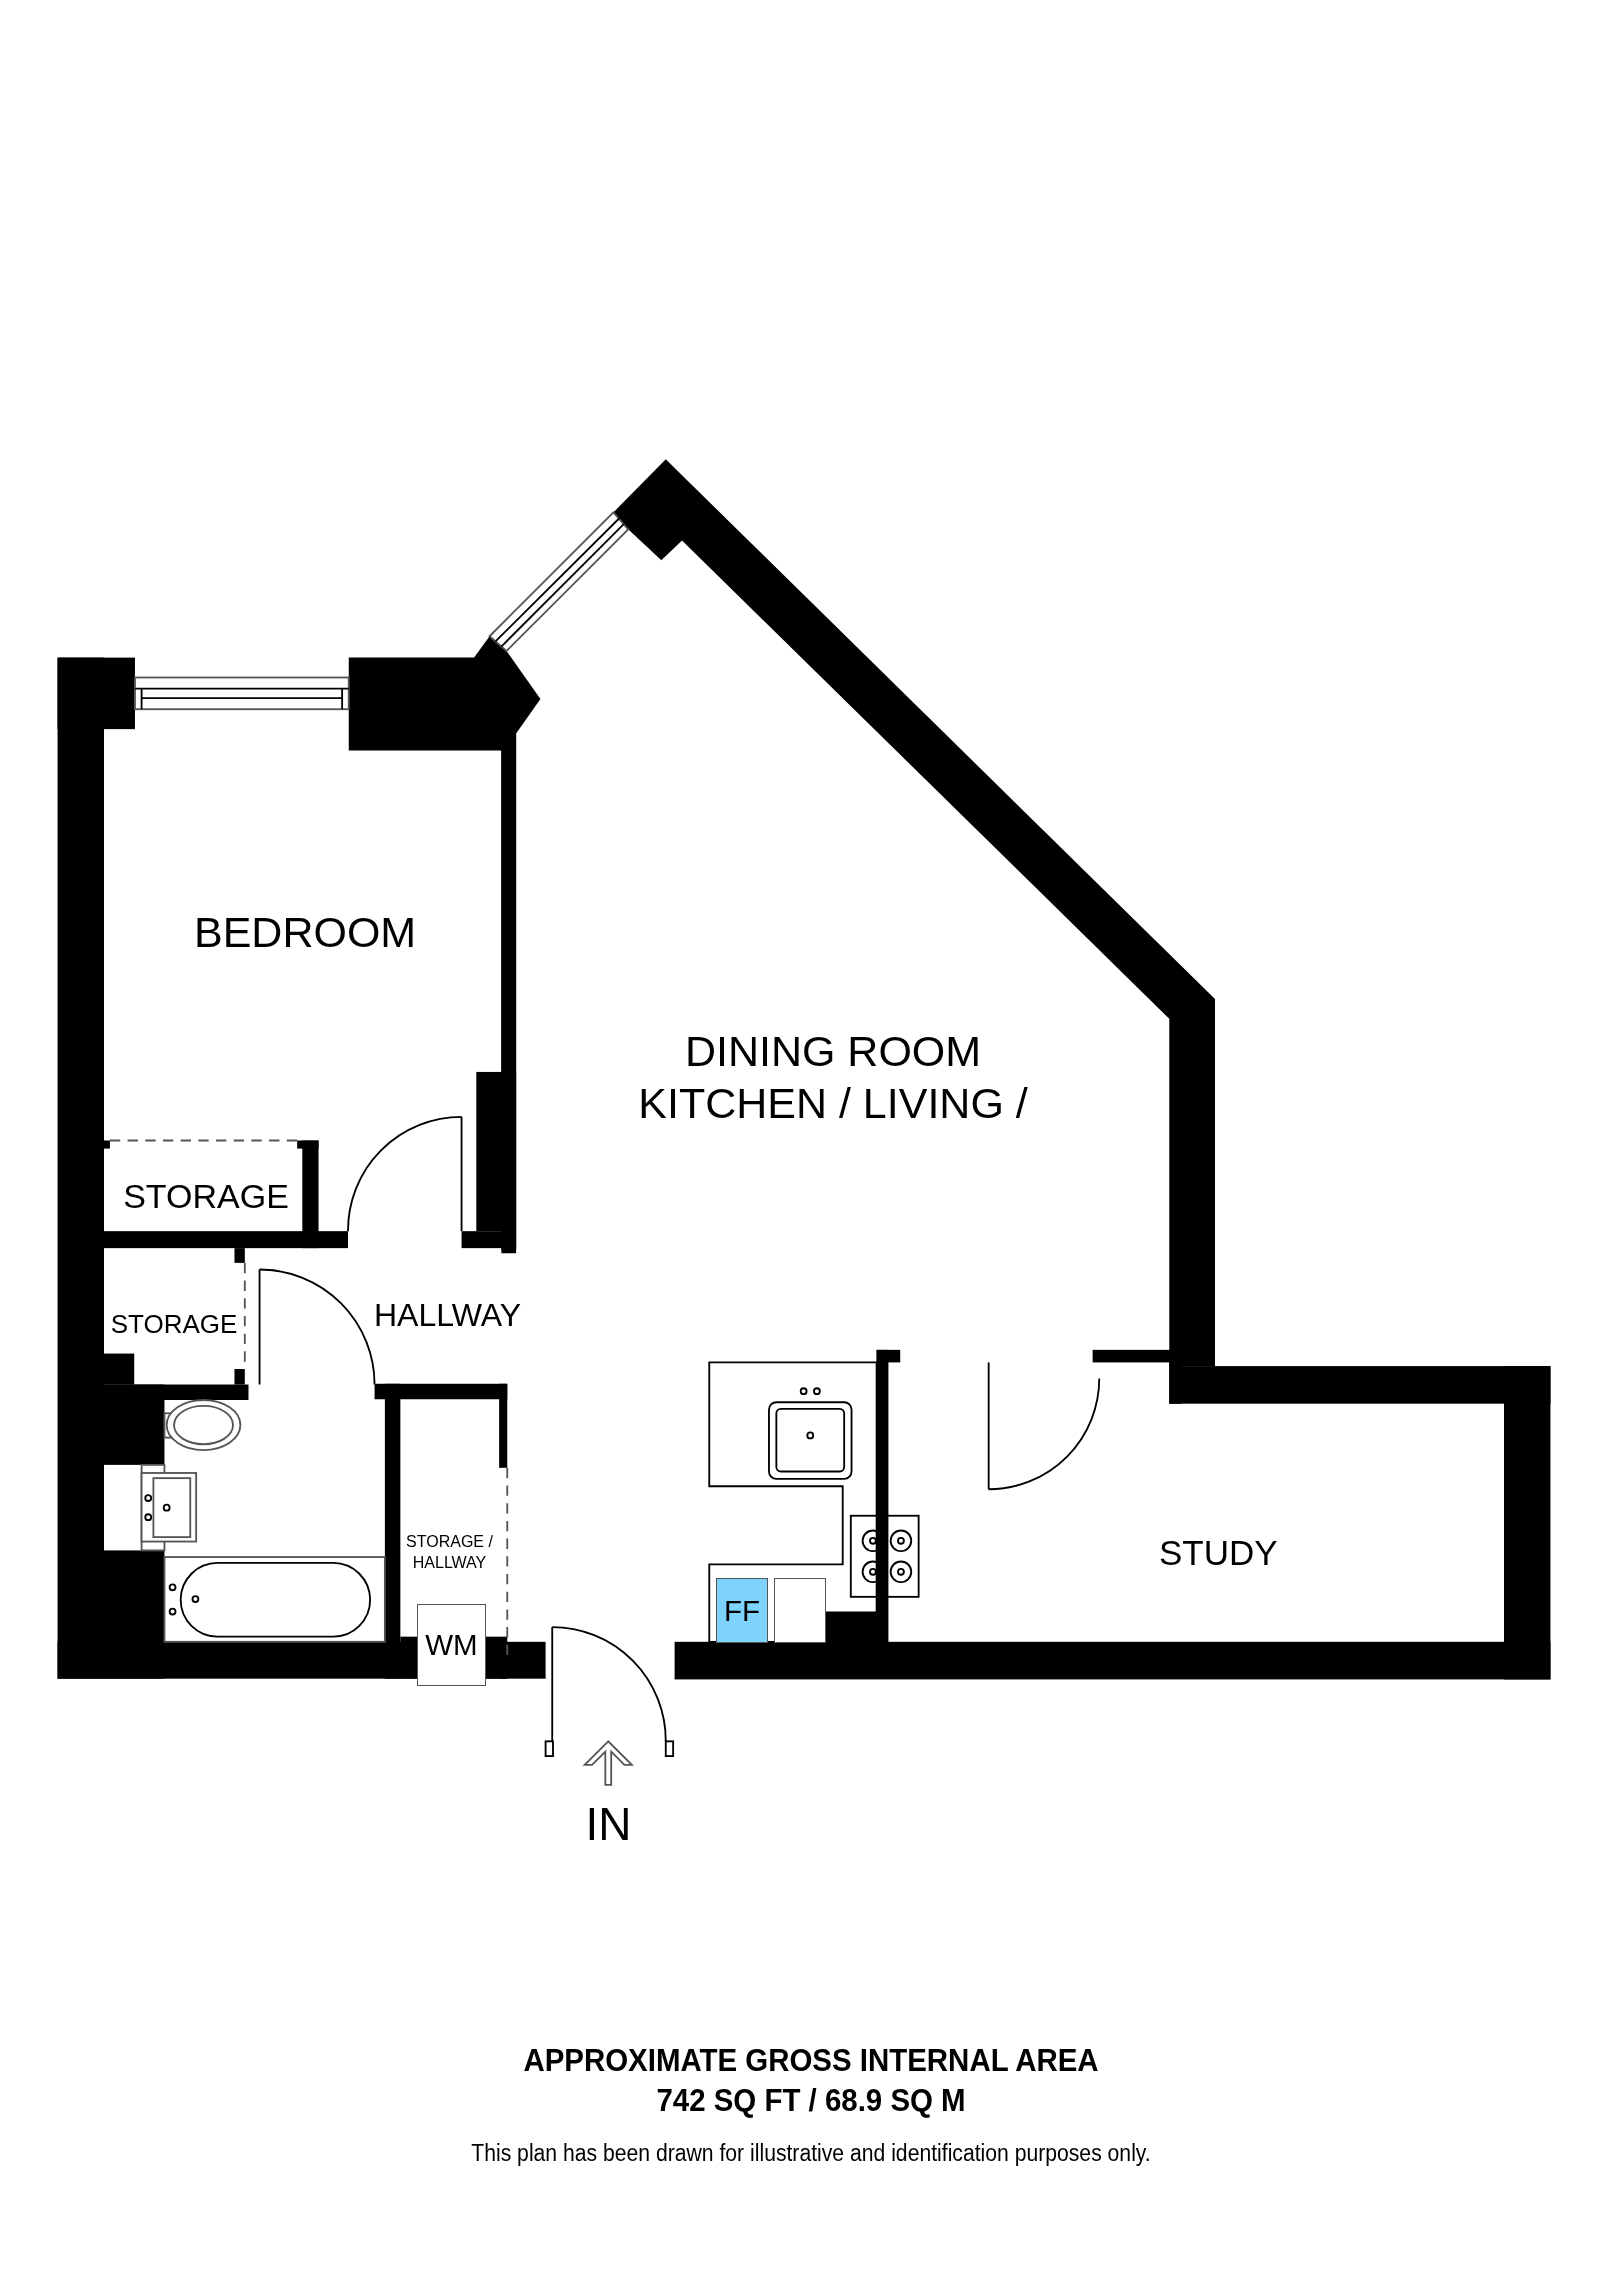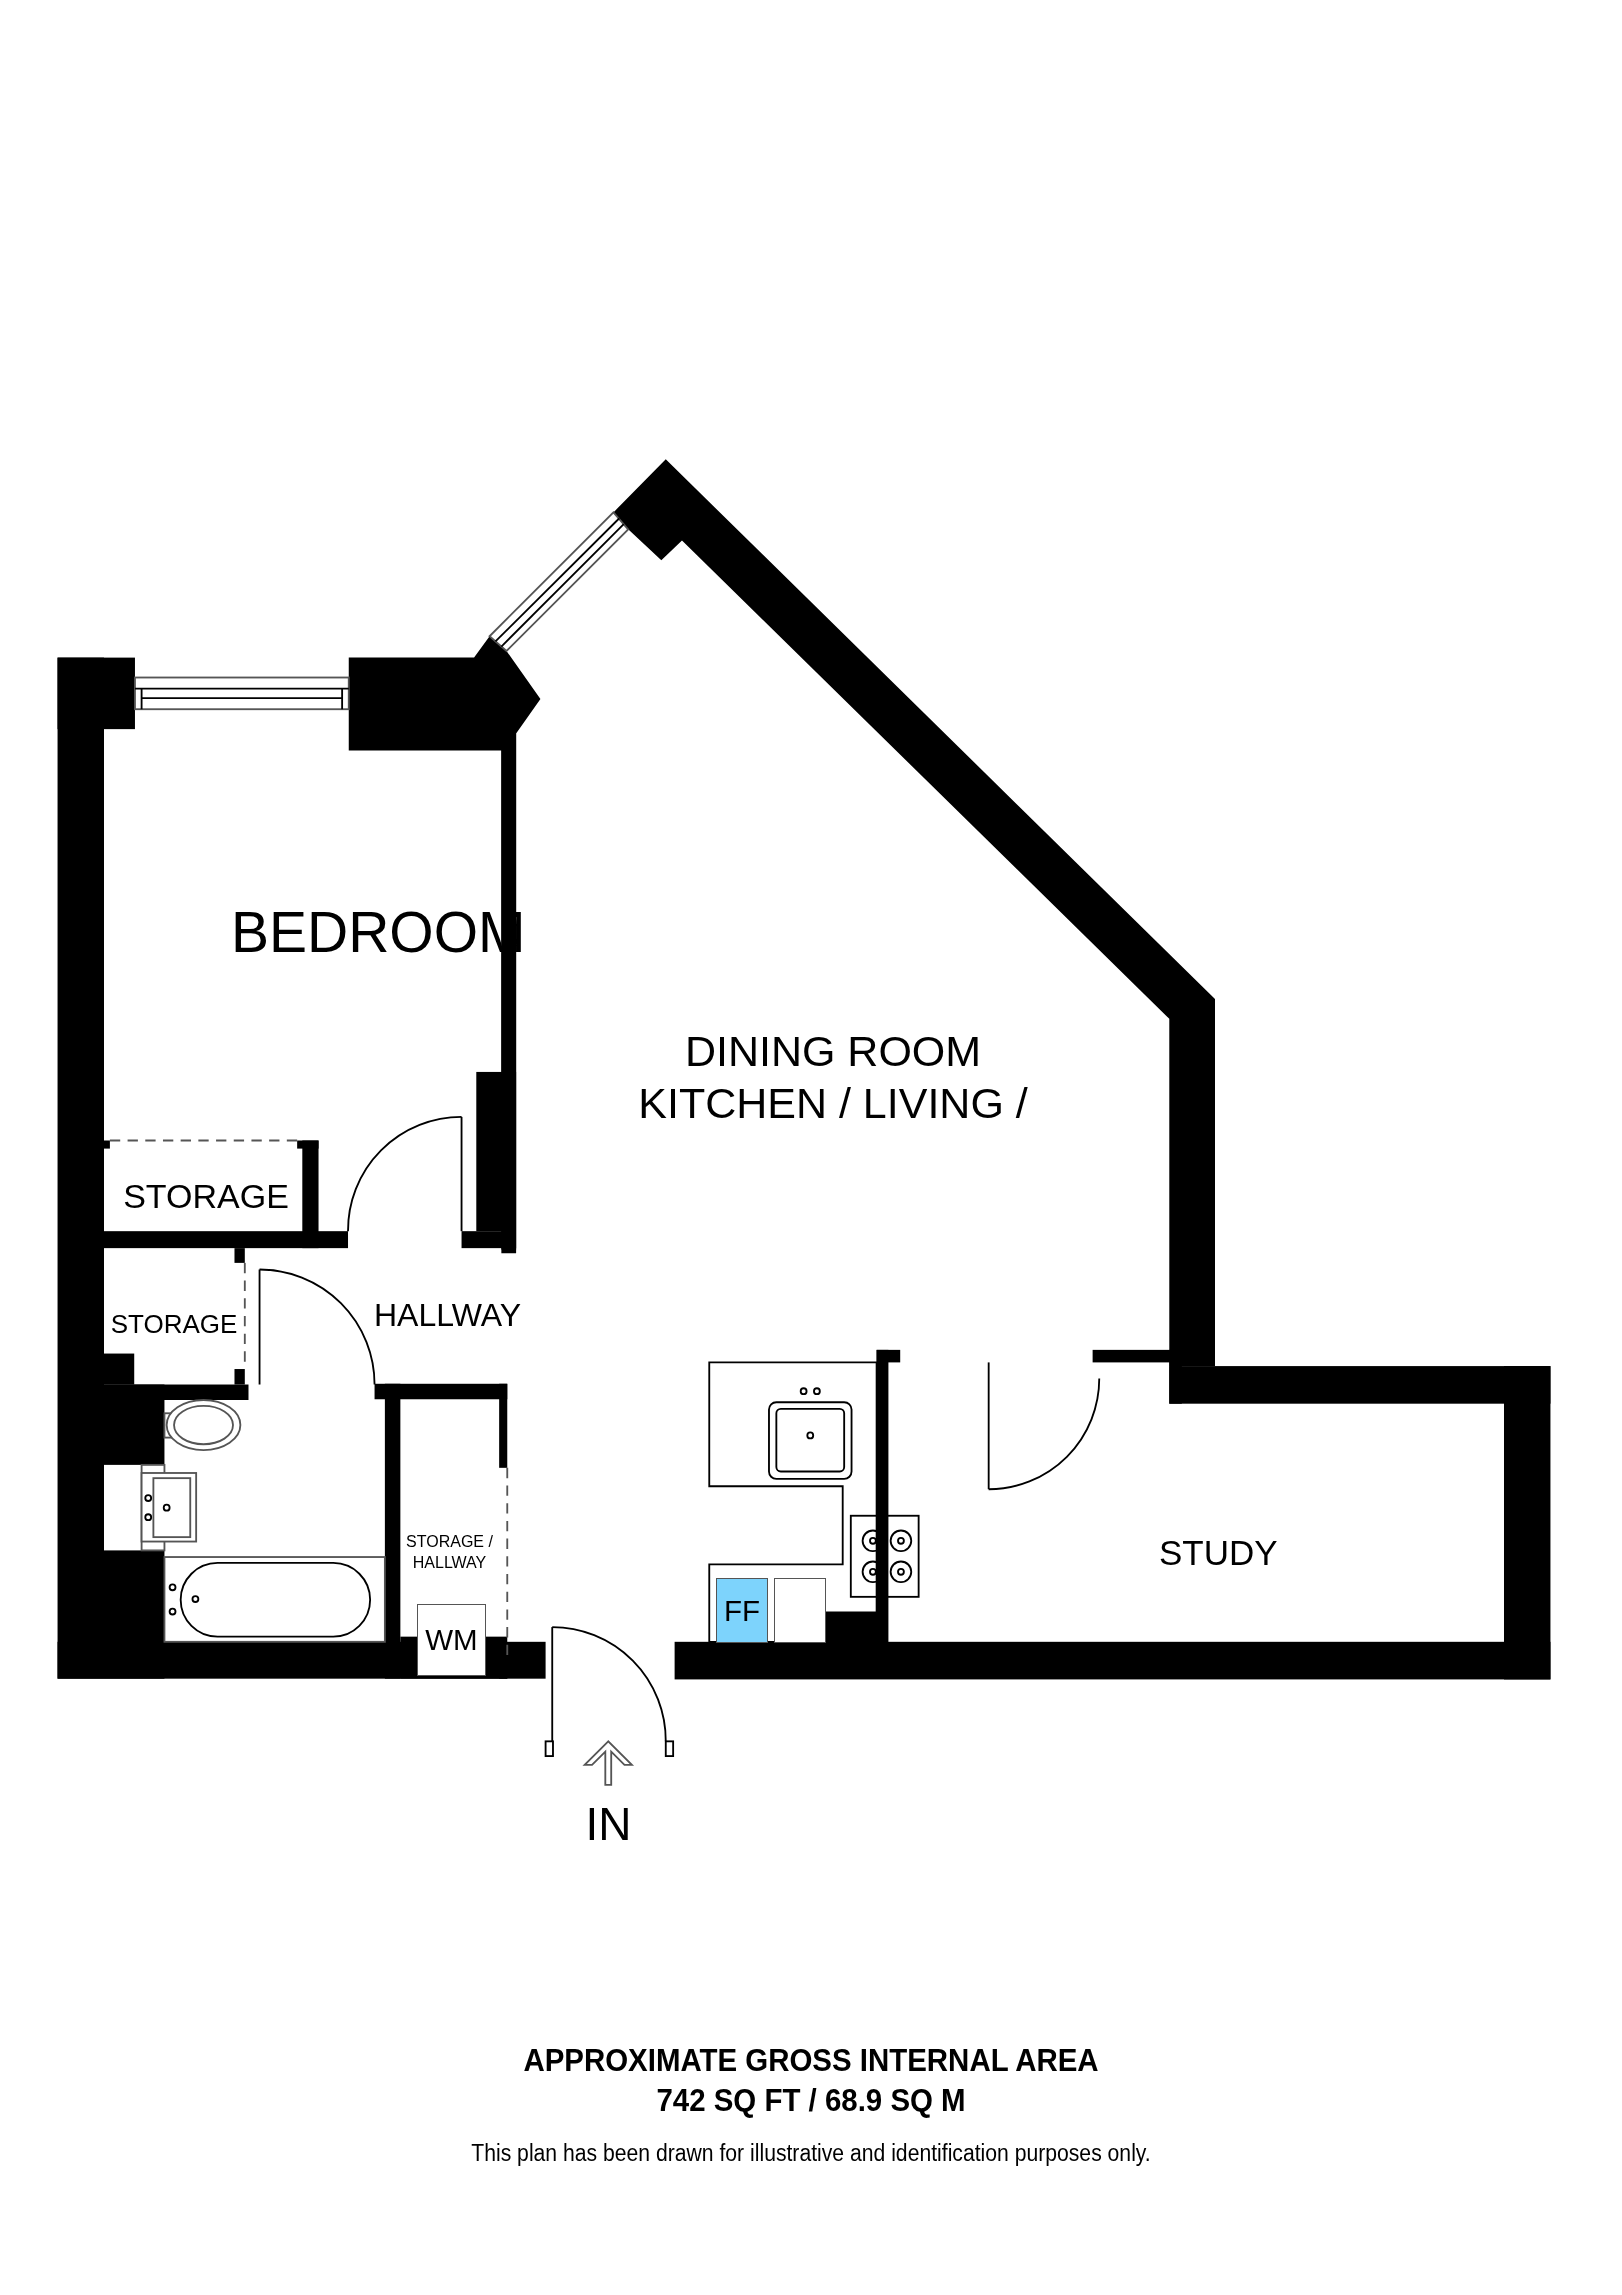--- a/index.html
+++ b/index.html
@@ -159,29 +159,29 @@
     <circle class="thin" cx="1222" cy="2132" r="14"></circle>
       <circle class="thin" cx="1222" cy="2132" r="4"></circle>
   </g>
   <rect class="fixg" x="971" y="2223" width="0" height="0"></rect>
 
   <g>
     <polygon class="fixg" points="825,2362 793,2394 803,2394 821,2376 821,2421 829,2421 829,2376 847,2394 857,2394"></polygon>
   </g>
 </svg>
 
-<div style="position:absolute; left:417px; top:1604px; width:69px; height:72px; border:1.5px solid #555; box-sizing:border-box; background:#fff; display:flex; align-items:center; justify-content:center;">
+<div style="position:absolute; left:417px; top:1604px; width:69px; height:82px; border:1.5px solid #555; box-sizing:border-box; background:#fff; display:flex; align-items:center; justify-content:center;">
   <span style="font-size:29.5px; line-height:1;">WM</span>
 </div>
 <div style="position:absolute; left:716px; top:1578px; width:52px; height:65px; border:1.5px solid #555; box-sizing:border-box; background:#7dd3fc; display:flex; align-items:center; justify-content:center;">
   <span style="font-size:29.5px; line-height:1;">FF</span>
 </div>
 <div style="position:absolute; left:774px; top:1578px; width:52px; height:65px; border:1.5px solid #555; box-sizing:border-box; background:#fff;"></div>
 
-<div style="position:absolute; left:194px; top:908px; font-size:57px; line-height:49px; white-space:nowrap;margin-left:37px;">BEDROOM</div>
+<div style="position:absolute; left:194px; top:908px; font-size:43px; line-height:49px; white-space:nowrap;">BEDROOM</div>
 
 <div style="position:absolute; left:575px; top:1025px; width:516px; text-align:center; font-size:43px; line-height:52px;">
   <div>DINING ROOM</div>
   <div>KITCHEN / LIVING /</div>
 </div>
 
 <div style="position:absolute; left:110px; top:1177px; width:192px; text-align:center; font-size:34px; line-height:38px; white-space:nowrap;">STORAGE</div>
 
 <div style="position:absolute; left:104px; top:1310px; width:140px; text-align:center; font-size:26px; line-height:29.5px; white-space:nowrap;">STORAGE</div>
 

